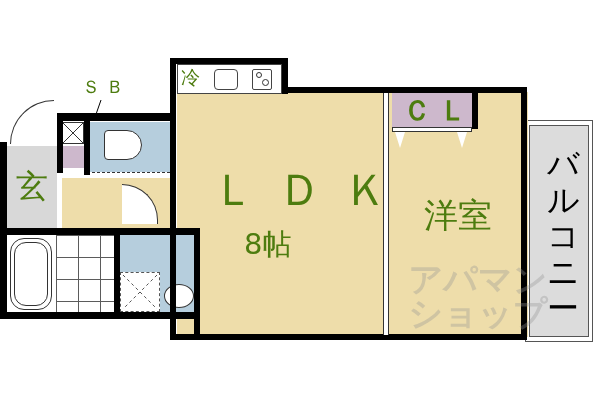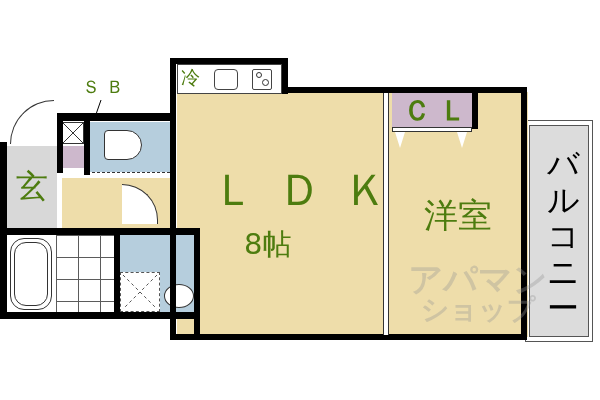--- a/index.html
+++ b/index.html
@@ -99,15 +99,15 @@
   <div class="wall" style="left:0;top:312px;width:200px;height:7px;"></div>
   <div class="wall" style="left:114px;top:235px;width:6px;height:80px;"></div>
   <div class="wall" style="left:194px;top:228px;width:6px;height:112px;"></div>
 
   <div class="lbl big" style="left:212px;top:168px;">ＬＤＫ</div>
   <div class="lbl tatami" style="left:244px;top:230px;">8帖</div>
   <div class="lbl room-label" style="left:408px;top:198px;margin-left:16px;">洋室</div>
 
   <div class="abs" style="left:398px;top:262px;width:160px;text-align:center;color:rgba(150,150,150,0.35);font-weight:bold;line-height:1;">
     <div style="font-size:34px;">アパマン</div>
-    <div style="font-size:28px;">ショップ</div>
+    <div style="font-size:34px;">ショップ</div>
   </div>
 </div>
 
 </body></html>

